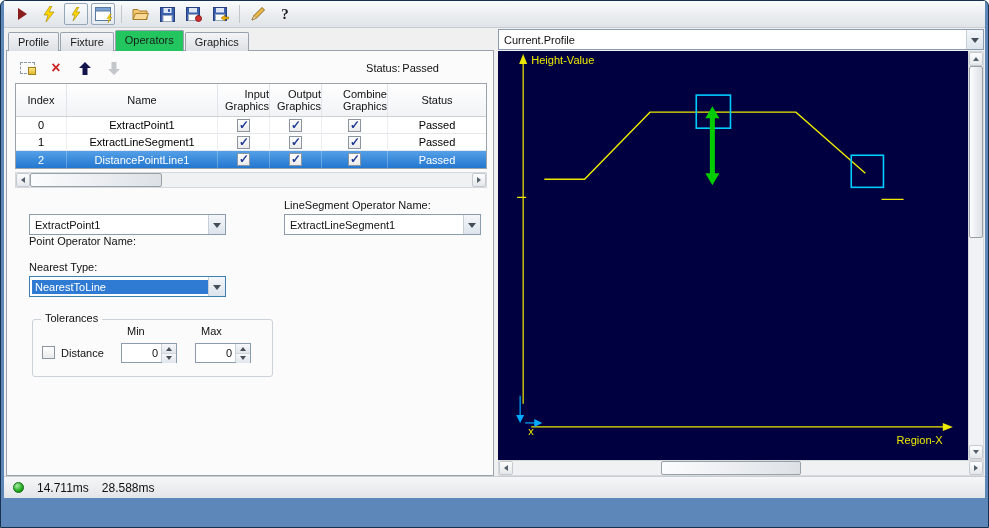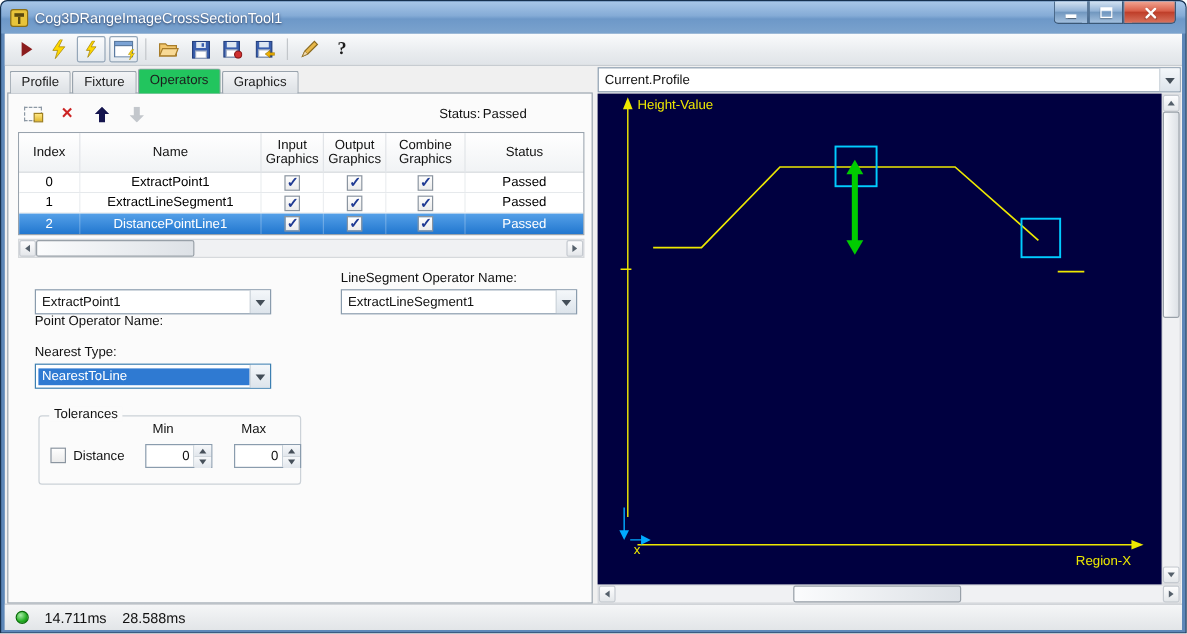--- a/index.html
+++ b/index.html
@@ -49,21 +49,21 @@
   .mbtn { width:20px; height:20px; display:flex; align-items:center; justify-content:center; }
   .add-icon { width:15px; height:12px; border:1px dashed #8c98a4; position:relative; display:block; }
   .add-icon::after { content:""; position:absolute; right:-2px; bottom:-2px; width:6px; height:6px;
          background:linear-gradient(#ffe680,#e0b830); border:1px solid #a08020; }
   .delete-icon { font-size:16px; font-weight:bold; color:#cc2424; line-height:1; }
   .status-group { margin-left:auto; margin-right:50px; display:flex; gap:2px; font-size:11px; color:#111; }
   
   .op-table { position:absolute; top:32px; left:8px; width:472px; border:1px solid #99a3ad;
               background:#fff; font-size:11px; }
   .thead { display:flex; height:33px; background:linear-gradient(#ffffff,#f1f3f5); border-bottom:1px solid #ccd1d6; }
-  .th { display:flex; align-items:center; justify-content:center; text-align:center; line-height:12px;
+  .th { display:flex; align-items:center; justify-content:center; text-align:right; line-height:12px;
         border-right:1px solid #e1e4e8; color:#111; }
   .trow { display:flex; height:17px; border-bottom:1px solid #e6e9ec; background:#fff; }
   .trow:last-child { border-bottom:none; }
   .td { display:flex; align-items:center; justify-content:center; border-right:1px solid #eceef1; overflow:hidden; }
   .c-index { width:51px; flex:none; } .c-name { width:151px; flex:none; } .c-input { width:52px; flex:none; }
   .c-output { width:52px; flex:none; } .c-combine { width:66px; flex:none; } .c-status { width:98px; flex:none; border-right:none; }
   .trow.selected { background:linear-gradient(#55a0e8,#2277cf); color:#fff; }
   .trow.selected .td { border-right-color:rgba(255,255,255,.25); }
   .checkbox { width:13px; height:13px; background:linear-gradient(#fefefe,#ebebeb); border:1px solid #8b95a0;
               display:inline-block; position:relative; flex:none; }
@@ -90,21 +90,21 @@
   .combo { height:21px; border:1px solid #8a9cad; background:#fff; display:flex; align-items:center; font-size:11px; }
   .combo.abs { position:absolute; width:197px; }
   .combo-point { top:163px; left:22px; } .combo-lineseg { top:163px; left:277px; } .combo-nearest { top:225px; left:22px; }
   .combo-text { flex:1; padding:0 5px; white-space:nowrap; overflow:hidden; color:#111; }
   .combo.focused { border-color:#3c7fb1; }
   .combo.focused .combo-text { background:#2f7ad2; color:#fff; margin:2px 0 2px 2px; padding:1px 3px; }
   .combo-arrow { width:17px; height:100%; flex:none; display:flex; align-items:center; justify-content:center;
                  background:linear-gradient(#f4f7fa,#dde4eb); border-left:1px solid #c7d0d8; }
   .combo-arrow::after { content:""; border:4px solid transparent; border-top:5px solid #444e58; margin-top:5px; }
   
-  .groupbox { position:absolute; top:268px; left:25px; width:219px; height:58px;
+  .groupbox { position:absolute; top:268px; left:25px; width:241px; height:58px;
               border:1px solid #ccd2d8; border-radius:3px; }
   .groupbox-title { position:absolute; top:-8px; left:8px; background:#fbfbfb; padding:0 4px; font-size:11px; color:#111; }
   .gb-label { position:absolute; font-size:11px; color:#111; }
   .gb-min { left:94px; top:5px; } .gb-max { left:168px; top:5px; }
   .distance-check { position:absolute; left:9px; top:26px; display:flex; align-items:center; gap:6px; font-size:11px; color:#111; }
   .spinner { position:absolute; width:56px; height:20px; border:1px solid #8a9cad; background:#fff; display:flex; }
   .spin-min { left:88px; top:23px; } .spin-max { left:162px; top:23px; }
   .spin-val { flex:1; text-align:right; font-size:11px; padding:3px 3px 0 0; color:#111; }
   .spin-btns { width:15px; flex:none; display:flex; flex-direction:column; border-left:1px solid #c7d0d8; }
   .spin-btn { flex:1; display:flex; align-items:center; justify-content:center;
@@ -130,41 +130,20 @@
   .statusbar { height:22px; flex:none; display:flex; align-items:center; gap:13px; padding:0 9px;
                background:linear-gradient(#f5f6f7,#e2e5e8); border-top:1px solid #c9cdd1; font-size:12px; color:#111; }
   .led { width:11px; height:11px; border-radius:50%; flex:none;
          background:radial-gradient(circle at 35% 30%, #a8eca8, #21ad21 60%, #0d7d0d); border:1px solid #0a6d0a; }
 </style>
 </head>
 <body>
 
 <div class="window">
 
-  <div class="titlebar">
-    <div class="title-icon">
-      <svg width="16" height="16" viewBox="0 0 16 16">
-        <rect x="1" y="1" width="14" height="14" rx="2" fill="#e8c43a" stroke="#8a6d14"></rect>
-        <rect x="4" y="4" width="8" height="3" fill="#5a4a10"></rect>
-        <rect x="7" y="7" width="2" height="6" fill="#5a4a10"></rect>
-      </svg>
-    </div>
-    <div class="title-text">Cog3DRangeImageCrossSectionTool1</div>
-    <div class="win-controls">
-      <div class="win-btn minb">
-          <span class="g-min"></span>
-        </div>
-      <div class="win-btn">
-          <span class="g-max"></span>
-        </div>
-      <div class="win-btn closeb">
-          <span class="g-close"></span>
-        </div>
-    </div>
-  </div>
 
   <div class="app">
 
     <div class="toolbar">
       <div class="tbtn">
         <svg width="14" height="14" viewBox="0 0 14 14">
             <polygon points="3,1 12,7 3,13" fill="#8b1d1d"></polygon>
           </svg>
       </div>
       <div class="tbtn">

